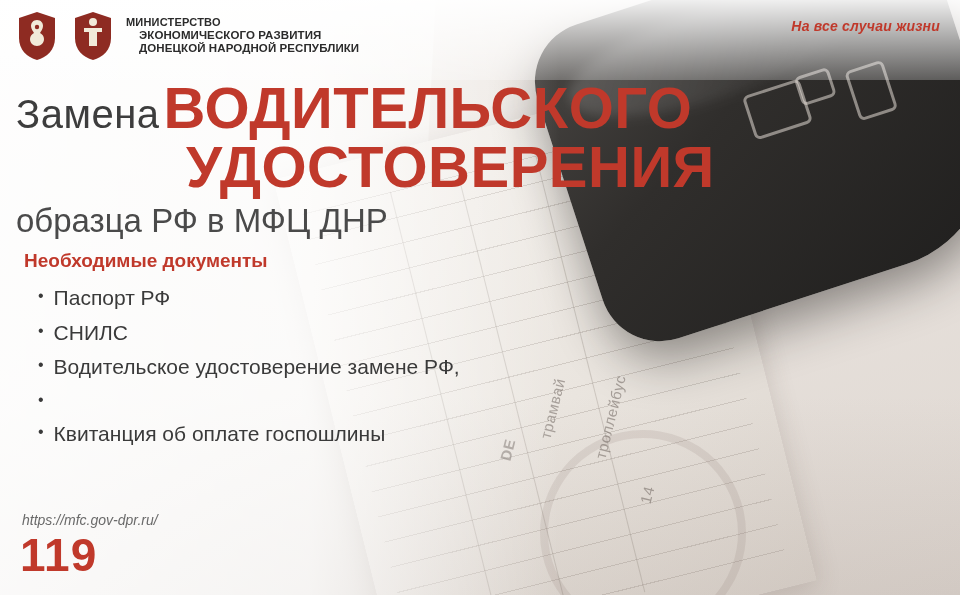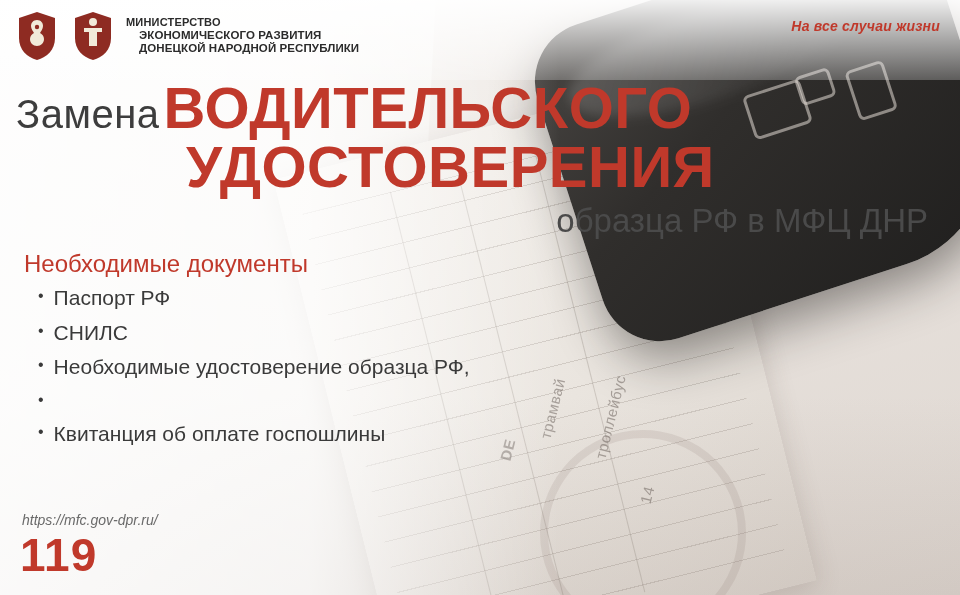--- a/index.html
+++ b/index.html
@@ -201,34 +201,34 @@
     color: #c0392b;
     letter-spacing: .5px;
     line-height: .98;
   }
   .title-row2 {
     margin-top: 2px;
     padding-left: 170px;
   }
   .t-sub {
     margin-top: 6px;
-    text-align: right;
+    text-align: left;
     padding-right: 18px;
     font-size: 33px;
     color: #4a4a4a;
     font-weight: 400;
   }
 
   
   .docs-title {
     position: absolute;
     left: 24px;
     top: 250px;
-    font-size: 24px;
-    font-weight: 400;
+    font-size: 19px;
+    font-weight: 700;
     color: #c0392b;
     z-index: 6;
   }
   .docs-list {
     position: absolute;
     left: 38px;
     top: 284px;
     z-index: 6;
     margin: 0;
     padding: 0;
@@ -354,21 +354,21 @@
       <span class="bullet">•</span>
       <span class="txt">Паспорт РФ</span>
     </li>
     <li>
       <span class="bullet">•</span>
       <span class="txt">СНИЛС</span>
     </li>
     <li>
       <span class="bullet">•</span>
       <span class="txt">
-        <span>Необходимые удостоверение образца РФ,</span>
+        <span>Водительское удостоверение замене РФ,</span>
       </span>
     </li>
     <li>
       <span class="bullet">•</span>
     </li>
     <li>
       <span class="bullet">•</span>
       <span class="txt">Квитанция об оплате госпошлины</span>
     </li>
   </ul>

